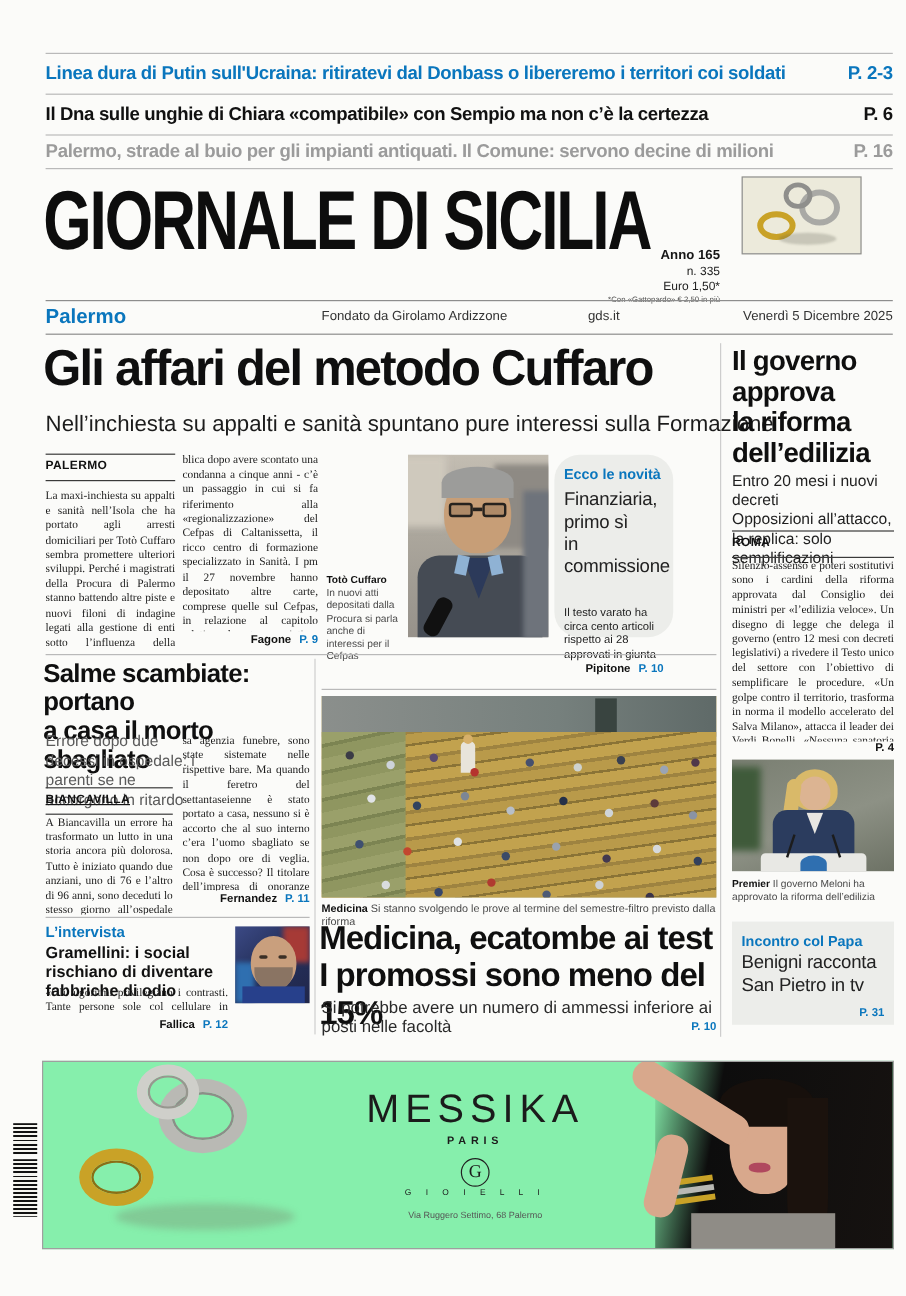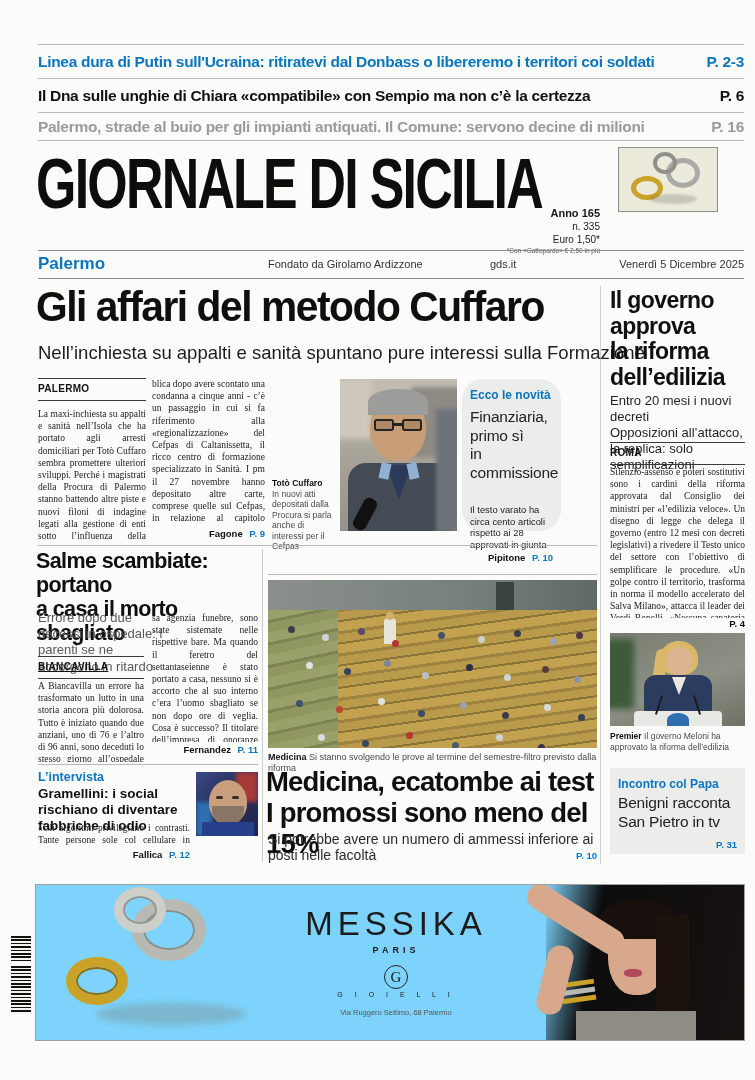--- a/index.html
+++ b/index.html
@@ -94,21 +94,21 @@
   .edil-subhead { position: absolute; left: 610px; top: 393px; width: 136px; font-size: 13px; line-height: 16px; color: #1e1e1e; white-space: pre-line; }
   .edil-kicker { position: absolute; left: 610px; top: 442px; width: 135px; }
   .edil-body { position: absolute; left: 610px; top: 466px; width: 135px; height: 152px; }
   .edil-page { position: absolute; left: 610px; top: 618px; width: 135px; text-align: right; font-weight: bold; font-size: 9.5px; color: #111; }
   .meloni-photo { position: absolute; left: 610px; top: 633px; width: 135px; height: 93px; overflow: hidden; background: linear-gradient(160deg,#7a7f72 0%, #8d9185 55%, #6d7265 100%); }
   .meloni-caption { left: 610px; top: 731px; width: 135px; }
   .papa-box { left: 610px; top: 768px; width: 135px; height: 86px; }
   .papa-page { text-align: right; color: #0a76bd; font-weight: bold; font-size: 9.5px; margin-top: 8px; }
 
   
-  .ad { position: absolute; left: 35px; top: 884px; width: 710px; height: 157px; background: #7dd3fc; border: 1px solid #9f9f9f; overflow: hidden; }
+  .ad { position: absolute; left: 35px; top: 884px; width: 710px; height: 157px; background: #86efac; border: 1px solid #9f9f9f; overflow: hidden; }
   .ad-center { position: absolute; left: 245px; top: 0; width: 230px; height: 100%; text-align: center; color: #1b1b1b; }
   .ad-brand { font-size: 33px; letter-spacing: 5px; font-weight: 500; margin-top: 20px; }
   .ad-brand-sub { font-size: 9px; letter-spacing: 4px; font-weight: bold; margin-top: 2px; }
   .ad-monogram { width: 24px; height: 24px; border: 1.5px solid #222; border-radius: 50%; margin: 10px auto 2px; font-family: "Liberation Serif", serif; font-size: 15px; line-height: 22px; }
   .ad-retailer { font-family: "Liberation Serif", serif; font-size: 16px; letter-spacing: 2px; font-weight: 600; border-bottom: 1px solid #222; display: inline-block; padding-bottom: 1px; }
   .ad-retailer-sub { font-size: 7px; letter-spacing: 5px; margin-top: 2px; }
   .ad-address { font-size: 7.5px; color: #555; margin-top: 10px; }
   .model { position: absolute; right: 0; top: 0; width: 228px; height: 100%; }
 
   

